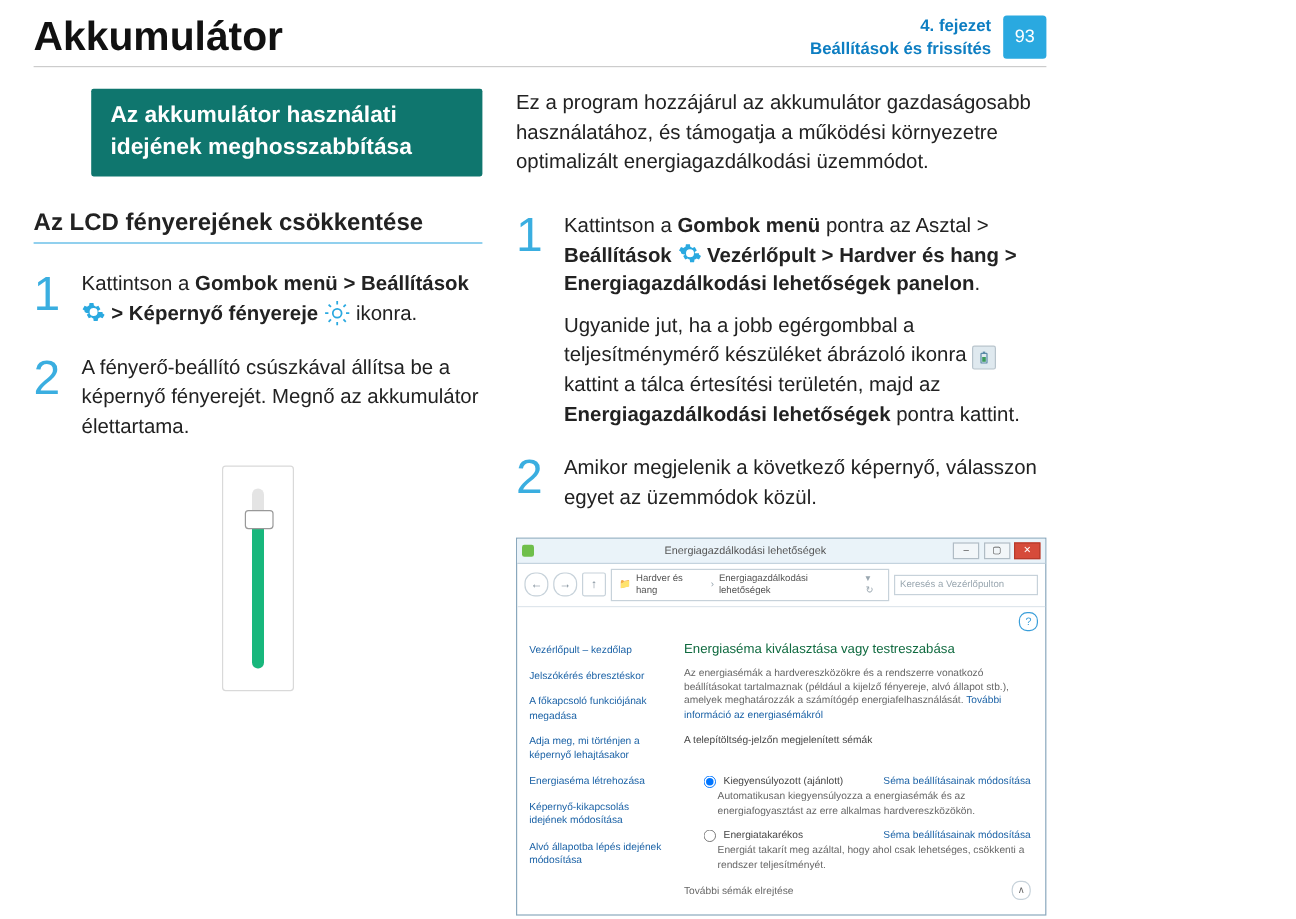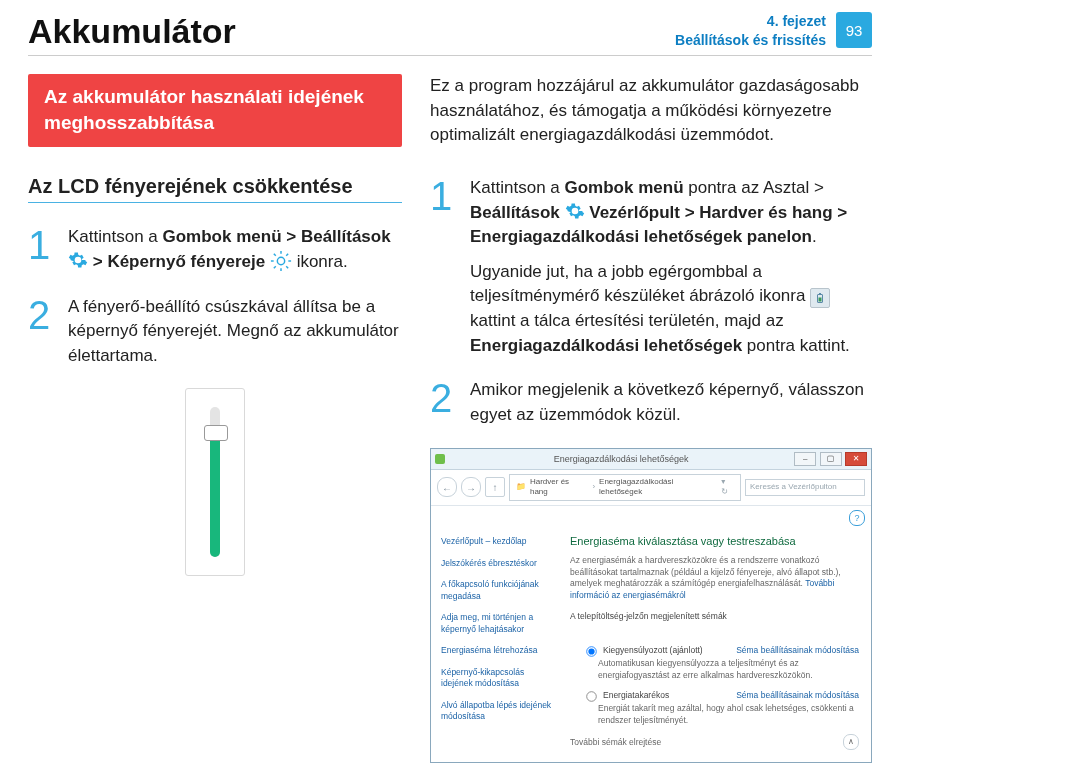--- a/index.html
+++ b/index.html
@@ -4,21 +4,21 @@
 <style>
   html,body { margin:0; padding:0; font-family:"Segoe UI",Arial,sans-serif; background:#fff; color:#222; }
   .page { position:relative; width:900px; height:766px; box-sizing:border-box; padding:12px 28px 20px 28px; }
   .header { display:flex; align-items:flex-start; }
   .title { font-size:34px; font-weight:700; color:#111; flex:1; }
   .chapter { text-align:right; font-size:14px; color:#0d7ec2; font-weight:600; line-height:1.35; }
   .page-badge { display:inline-flex; width:36px; height:36px; background:#2aa9e0; color:#fff; font-size:15px; font-weight:400; align-items:center; justify-content:center; border-radius:3px; margin-left:10px; vertical-align:top; }
   .rule { border:none; border-top:1px solid #ccc; margin:4px 0 18px 0; }
   .columns { display:flex; gap:28px; }
   .col { flex:1; }
-  .ribbon { background:#ef4444; color:#fff; font-size:19px; font-weight:600; padding:10px 16px 12px 16px; border-radius:2px; line-height:1.35; margin-bottom:28px; }
+  .ribbon { background:#0f766e; color:#fff; font-size:19px; font-weight:600; padding:10px 16px 12px 16px; border-radius:2px; line-height:1.35; margin-bottom:28px;margin-left:48px; }
   .h2 { font-size:20px; font-weight:700; color:#222; border-bottom:1.5px solid #4ab2e3; padding-bottom:4px; margin-bottom:22px; }
   .h2r { font-size:20px; font-weight:700; color:#222; margin-bottom:14px; }
   .body { font-size:17px; line-height:1.45; }
   .step { display:flex; gap:12px; margin-bottom:20px; }
   .num { font-size:40px; font-weight:400; color:#3aaee0; line-height:1; min-width:28px; }
   .gear { display:inline-flex; width:20px; height:20px; vertical-align:-3px; }
   .sun  { display:inline-flex; width:22px; height:22px; vertical-align:-5px; }
   .pm-icon { display:inline-flex; width:18px; height:18px; vertical-align:-3px; background:#dfe9ef; border:1px solid #b8c4cc; border-radius:2px; align-items:center; justify-content:center; }
   .pm-icon svg { width:12px; height:12px; }
   b { font-weight:700; }
@@ -57,21 +57,21 @@
   .more { display:flex; align-items:center; margin-top:8px; color:#666; }
   .more .chev { margin-left:auto; width:14px; height:14px; border:1px solid #c7d2da; border-radius:7px; display:flex; align-items:center; justify-content:center; font-size:8px; }
 </style>
 </head>
 <body>
 
 <div class="page">
 
   <div class="header">
     <div class="title">Akkumulátor</div>
-    <div style="display:flex;align-items:flex-start;">
+    <div style="display:flex;align-items:center;">
       <div class="chapter">
         <div>4. fejezet</div>
         <div>Beállítások és frissítés</div>
       </div>
       <div class="page-badge">93</div>
     </div>
   </div>
   <hr class="rule">
 
   <div class="columns">
@@ -199,21 +199,21 @@
                 <span class="shot-link">További információ az energiasémákról</span>
               </div>
               <div style="margin-bottom:20px;">A telepítöltség-jelzőn megjelenített sémák</div>
 
               <div class="plan">
                 <div class="plan-head">
                   <input type="radio" checked="" style="">
                   <b class="plan-title">Kiegyensúlyozott (ajánlott)</b>
                   <span class="plan-side shot-link">Séma beállításainak módosítása</span>
                 </div>
-                <div class="plan-desc">Automatikusan kiegyensúlyozza a teljesítményt és az energiafogyasztást az erre alkalmas hardvereszközökön.</div>
+                <div class="plan-desc">Automatikusan kiegyensúlyozza a energiasémák és az energiafogyasztást az erre alkalmas hardvereszközökön.</div>
               </div>
 
               <div class="plan">
                 <div class="plan-head">
                   <input type="radio" style="">
                   <span class="plan-title">Energiatakarékos</span>
                   <span class="plan-side shot-link">Séma beállításainak módosítása</span>
                 </div>
                 <div class="plan-desc">Energiát takarít meg azáltal, hogy ahol csak lehetséges, csökkenti a rendszer teljesítményét.</div>
               </div>

